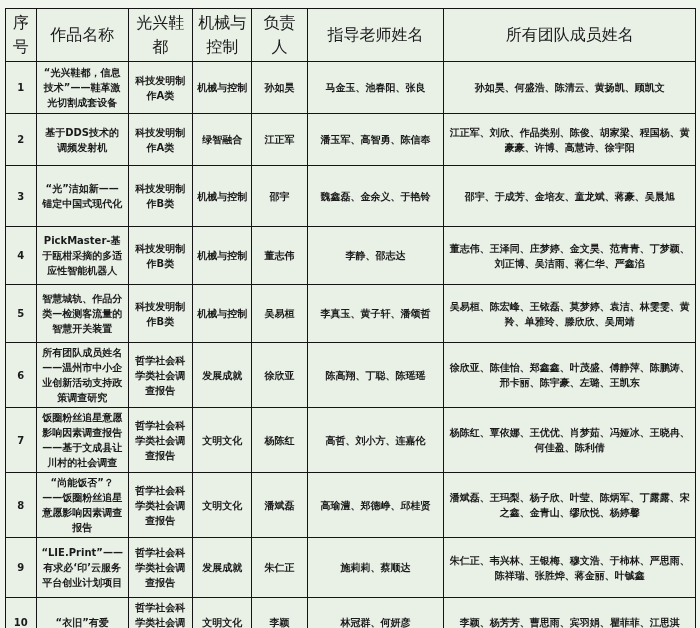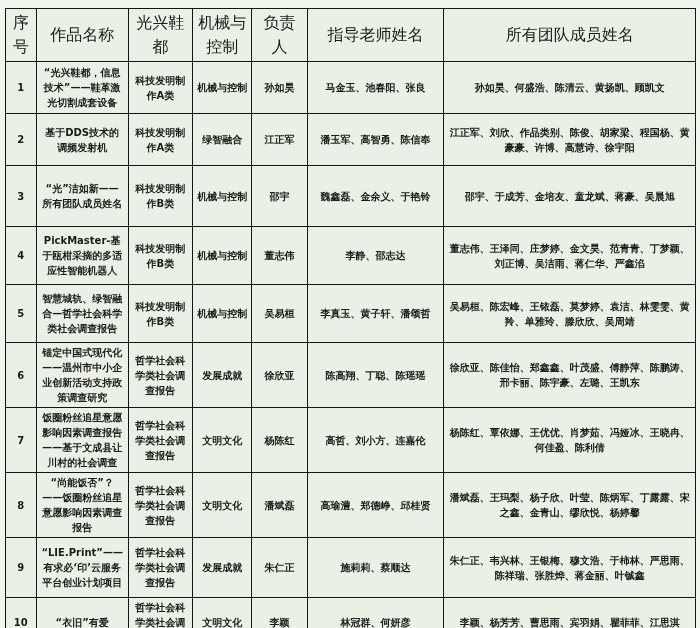--- a/index.html
+++ b/index.html
@@ -95,48 +95,48 @@
         <td>2</td>
         <td>基于DDS技术的调频发射机</td>
         <td>科技发明制作A类</td>
         <td>绿智融合</td>
         <td>江正军</td>
         <td>潘玉军、高智勇、陈信奉</td>
         <td>江正军、刘欣、作品类别、陈俊、胡家梁、程国杨、黄豪豪、许博、高慧诗、徐宇阳</td>
       </tr>
       <tr class="r3">
         <td>3</td>
-        <td>“光”洁如新——所有团队成员姓名</td>
+        <td>“光”洁如新——锚定中国式现代化</td>
         <td>科技发明制作B类</td>
         <td>机械与控制</td>
         <td>邵宇</td>
         <td>魏鑫磊、金余义、于艳铃</td>
         <td>邵宇、于成芳、金培友、童龙斌、蒋豪、吴晨旭</td>
       </tr>
       <tr class="r4">
         <td>4</td>
         <td>PickMaster-基于瓯柑采摘的多适应性智能机器人</td>
         <td>科技发明制作B类</td>
         <td>机械与控制</td>
         <td>董志伟</td>
         <td>李静、邵志达</td>
         <td>董志伟、王泽同、庄梦婷、金文昊、范青青、丁梦颖、刘正博、吴洁雨、蒋仁华、严鑫淊</td>
       </tr>
       <tr class="r5">
         <td>5</td>
-        <td>智慧城轨、绿智融合—哲学社会科学类社会调查报告</td>
+        <td>智慧城轨、作品分类—检测客流量的智慧开关装置</td>
         <td>科技发明制作B类</td>
         <td>机械与控制</td>
         <td>吴易桓</td>
         <td>李真玉、黄子轩、潘颂哲</td>
         <td>吴易桓、陈宏峰、王铱磊、莫梦婷、袁洁、林雯雯、黄羚、单雅玲、滕欣欣、吴周靖</td>
       </tr>
       <tr class="r6">
         <td>6</td>
-        <td>锚定中国式现代化——温州市中小企业创新活动支持政策调查研究</td>
+        <td>所有团队成员姓名——温州市中小企业创新活动支持政策调查研究</td>
         <td>哲学社会科学类社会调查报告</td>
         <td>发展成就</td>
         <td>徐欣亚</td>
         <td>陈高翔、丁聪、陈瑶瑶</td>
         <td>徐欣亚、陈佳怡、郑鑫鑫、叶茂盛、傅静萍、陈鹏涛、邢卡丽、陈宇豪、左璐、王凯东</td>
       </tr>
       <tr class="r7">
         <td>7</td>
         <td>饭圈粉丝追星意愿影响因素调查报告——基于文成县让川村的社会调查</td>
         <td>哲学社会科学类社会调查报告</td>

